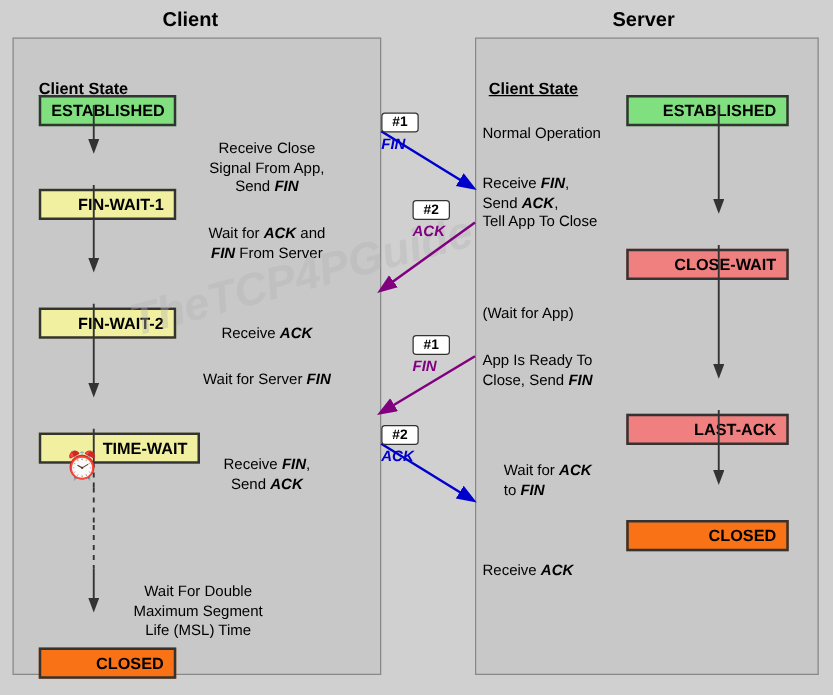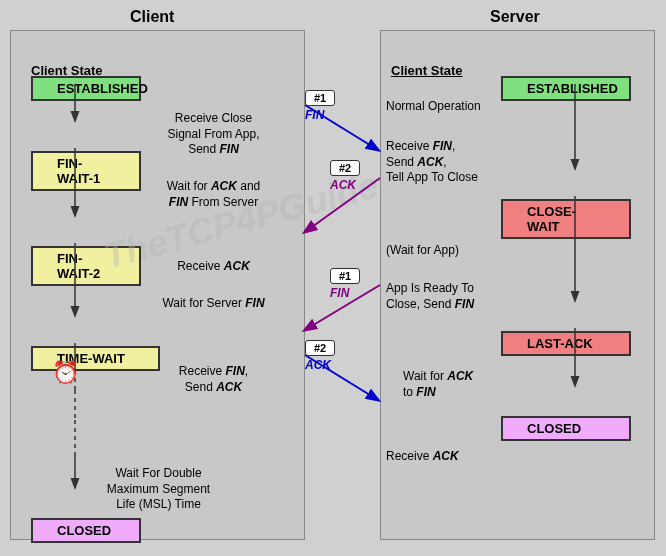--- a/index.html
+++ b/index.html
@@ -48,31 +48,31 @@
       left: 380px;
       width: 275px;
       height: 510px;
       background: #c8c8c8;
       border: 1px solid #888;
     }
 
     
     .state-box {
       position: absolute;
-      padding: 3px 24px;
+      padding: 3px 8px;
       border: 2px solid #4c1d95;
       font-weight: bold;
       font-size: 13px;
-      text-align: left;
+      text-align: right;
       background: #f0f0a0;
     }
     .state-box.green { background: #80e080; border-color: #333; }
     .state-box.yellow { background: #f0f0a0; border-color: #333; }
     .state-box.pink { background: #f08080; border-color: #333; }
-    .state-box.white { background: #f0abfc; border-color: #333; }
+    .state-box.white { background: #f97316; border-color: #333; }
 
     
     .section-label {
       position: absolute;
       text-decoration: underline;
       font-weight: bold;
       font-size: 13px;
       margin-top: 24px;
     }
 

